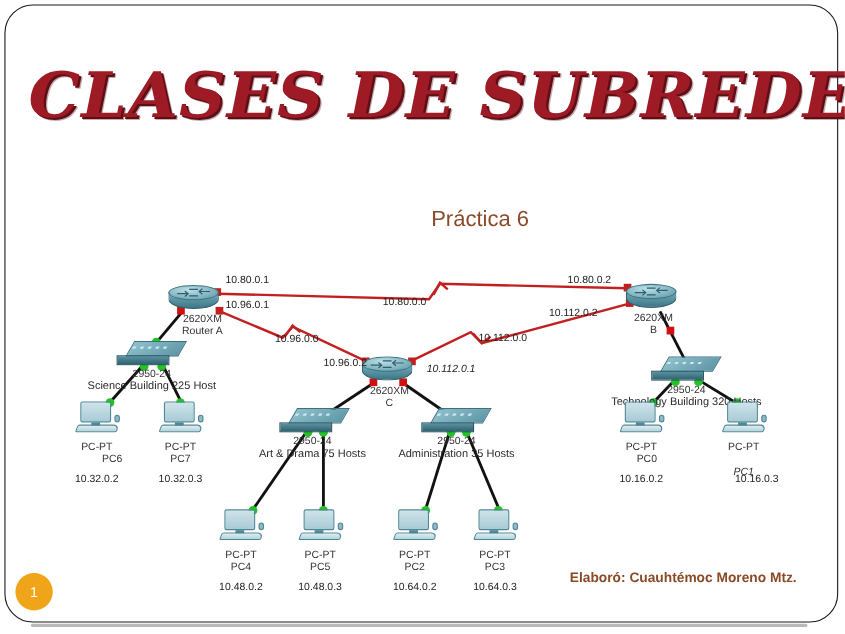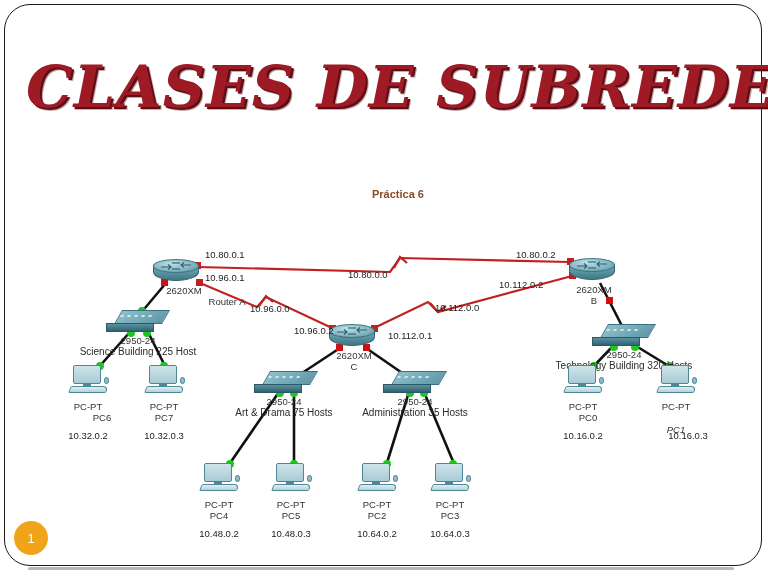--- a/index.html
+++ b/index.html
@@ -57,24 +57,24 @@
     color: #9e1b26;
     text-shadow: 2px 2px 0 #5e0f16, 3px 3px 0 rgba(94,15,22,.35);
     transform: scaleX(1.03);
     transform-origin: left center;
     white-space: nowrap;
   }
 
   
   #practica {
     position: absolute;
-    left: 372px;
+    left: 392px;
     top: 188px;
-    font-size: 11px;
-    font-weight: bold;
+    font-size: 20px;
+    font-weight: normal;
     color: #8a4a28;
   }
   #ipred {
     position: absolute;
     left: 66px;
     top: 212px;
     font-size: 15px;
     font-weight: bold;
     color: #8a5a22;
   }
@@ -263,20 +263,21 @@
 <body>
 
 <div id="slide">
 
   <div id="slide-frame"></div>
   <div id="bottom-shadow"></div>
 
   <div id="title">CLASES DE SUBREDES</div>
 
   <div id="practica">Práctica 6</div>
+  <div id="author">Elaboró: Cuauhtémoc Moreno Mtz.</div>
 
   <div id="slide-number">1</div>
 
   <div id="diagram">
 
     <svg id="links-svg" viewBox="0 0 768 576">
 
       <polyline points="198,267 390,272 400,258 570,262" fill="none" stroke="#c22020" stroke-width="2.2"></polyline>
 
       <polyline points="200,283 257,307 266,297 332,328" fill="none" stroke="#c22020" stroke-width="2.2"></polyline>
@@ -342,21 +343,21 @@
         <div class="body"></div>
         <div class="top"></div>
         <svg class="arrows" viewBox="0 0 36 10">
           <path d="M3 6 L13 6 M10 3.5 L13 6 L10 8.5" stroke="#2f5f6d" stroke-width="1.1" fill="none"></path>
           <path d="M33 4 L23 4 M26 1.5 L23 4 L26 6.5" stroke="#2f5f6d" stroke-width="1.1" fill="none"></path>
           <path d="M14 2 L22 2" stroke="#2f5f6d" stroke-width="1.1" fill="none"></path>
           <path d="M14 8 L22 8" stroke="#2f5f6d" stroke-width="1.1" fill="none"></path>
         </svg>
       </div>
       <div class="lbl c dev-name" style="left:8px; top:13px;">2620XM</div>
-      <div class="lbl c dev-name" style="left:8px; top:24px;margin-left:43px;">Router A</div>
+      <div class="lbl c dev-name" style="left:8px; top:24px;">Router A</div>
     </div>
 
     <div class="node" style="left:352px; top:337px;">
       <div class="router dev-icon">
         <div class="body"></div>
         <div class="top"></div>
         <svg class="arrows" viewBox="0 0 36 10">
           <path d="M3 6 L13 6 M10 3.5 L13 6 L10 8.5" stroke="#2f5f6d" stroke-width="1.1" fill="none"></path>
           <path d="M33 4 L23 4 M26 1.5 L23 4 L26 6.5" stroke="#2f5f6d" stroke-width="1.1" fill="none"></path>
           <path d="M14 2 L22 2" stroke="#2f5f6d" stroke-width="1.1" fill="none"></path>
@@ -540,20 +541,20 @@
       <div class="lbl c dev-name" style="left:0px; top:19px;">PC-PT</div>
       <div class="lbl c dev-name" style="left:0px; top:42px;font-style:italic;">PC1</div>
       <div class="lbl c ip-lbl" style="left:12px; top:48px;">10.16.0.3</div>
     </div>
 
     <div class="lbl ip-lbl" style="left:205px; top:249px;">10.80.0.1</div>
     <div class="lbl ip-lbl" style="left:205px; top:272px;">10.96.0.1</div>
     <div class="lbl ip-lbl" style="left:516px; top:249px;">10.80.0.2</div>
     <div class="lbl ip-lbl" style="left:499px; top:279px;">10.112.0.2</div>
     <div class="lbl ip-lbl" style="left:276px; top:325px;margin-left:18px;">10.96.0.2</div>
-    <div class="lbl ip-lbl" style="left:388px; top:330px;">10.112.0.1</div>
+    <div class="lbl ip-lbl" style="left:388px; top:330px;font-style:italic;">10.112.0.1</div>
 
     <div class="lbl net-lbl" style="left:348px; top:269px;">10.80.0.0</div>
     <div class="lbl net-lbl" style="left:250px; top:303px;">10.96.0.0</div>
     <div class="lbl net-lbl" style="left:435px; top:302px;">10.112.0.0</div>
 
   </div>
 </div>
 
 </body></html>

